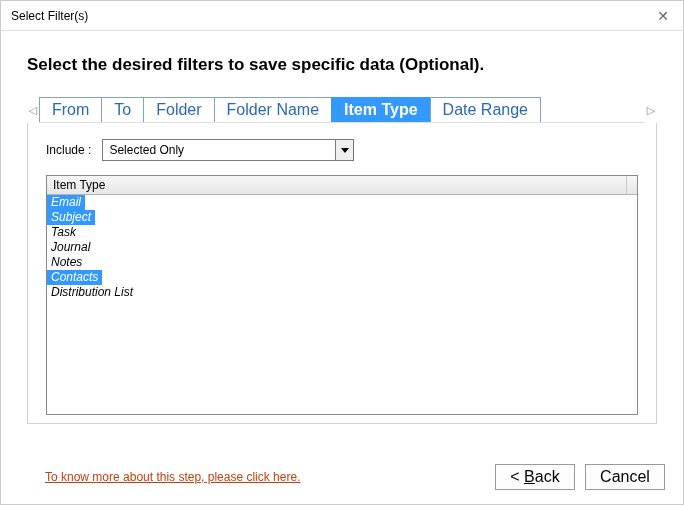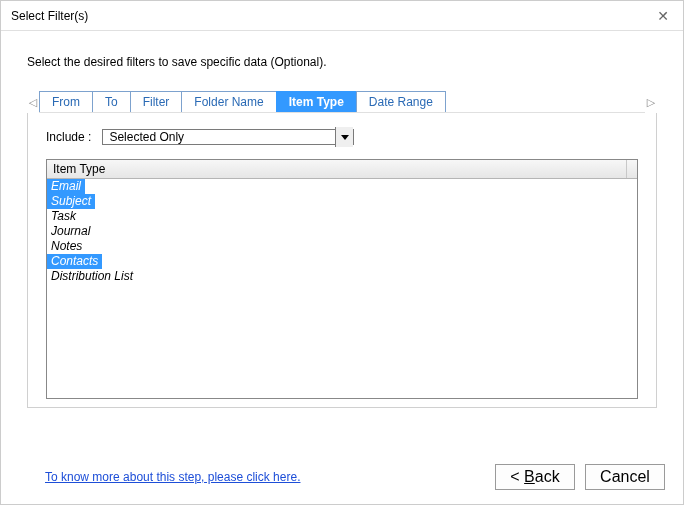--- a/index.html
+++ b/index.html
@@ -31,23 +31,23 @@
     align-items: center;
     justify-content: center;
     font-size: 14px;
     color: #666;
     cursor: default;
   }
   .content {
     padding: 24px 26px 0 26px;
   }
   .instruction {
-    font-weight: 400;
+    font-weight: 700;
     margin-bottom: 22px;
-    font-size: 12px;
+    font-size: 17px;
   }
   .tabstrip-wrap {
     display: flex;
     align-items: center;
   }
   .scroll-arrow {
     width: 12px;
     color: #888;
     font-size: 11px;
     text-align: center;
@@ -57,21 +57,21 @@
     display: flex;
     border-bottom: 1px solid #e0e0e0;
     flex: 1;
   }
   .tab {
     border: 1px solid #7da2ce;
     border-bottom: none;
     padding: 3px 12px;
     color: #2a6ab5;
     background: #fff;
-    font-size: 12px;
+    font-size: 16px;
     margin-right: -1px;
     cursor: default;
   }
   .tab.active {
     background: #3399ff;
     color: #fff;
     border-color: #3399ff;
     font-weight: 600;
   }
   .panel {
@@ -80,21 +80,21 @@
     padding: 16px 18px 8px 18px;
   }
   .include-row {
     display: flex;
     align-items: center;
     margin-bottom: 14px;
   }
   .include-label { margin-right: 11px; }
   .combo {
     width: 252px;
-    height: 16px;
+    height: 22px;
     border: 1px solid #7a7a7a;
     display: flex;
     align-items: center;
     background: #fff;
   }
   .combo-text {
     flex: 1;
     padding: 0 6px;
     font-size: 12px;
   }
@@ -141,21 +141,21 @@
   }
   .list-row { line-height: 15px; font-style: italic; }
   .list-item.selected {
     background: #3399ff;
     color: #fff;
   }
   .help-link {
     position: absolute;
     left: 44px;
     bottom: 20px;
-    color: #1d4ed8;
+    color: #c2410c;
     text-decoration: underline;
     font-size: 12px;
   }
   .buttons {
     position: absolute;
     right: 18px;
     bottom: 14px;
     display: flex;
     gap: 10px;
   }
@@ -184,21 +184,21 @@
 </div>
 
 <div class="content">
   <div class="instruction">Select the desired filters to save specific data (Optional).</div>
 
   <div class="tabstrip-wrap">
     <div class="scroll-arrow">◁</div>
     <div class="tabstrip">
       <div class="tab">From</div>
       <div class="tab">To</div>
-      <div class="tab">Filter</div>
+      <div class="tab">Folder</div>
       <div class="tab">Folder Name</div>
       <div class="tab active">Item Type</div>
       <div class="tab">Date Range</div>
     </div>
     <div class="scroll-arrow">▷</div>
   </div>
 
   <div class="panel">
     <div class="include-row">
       <span class="include-label">Include :</span>

